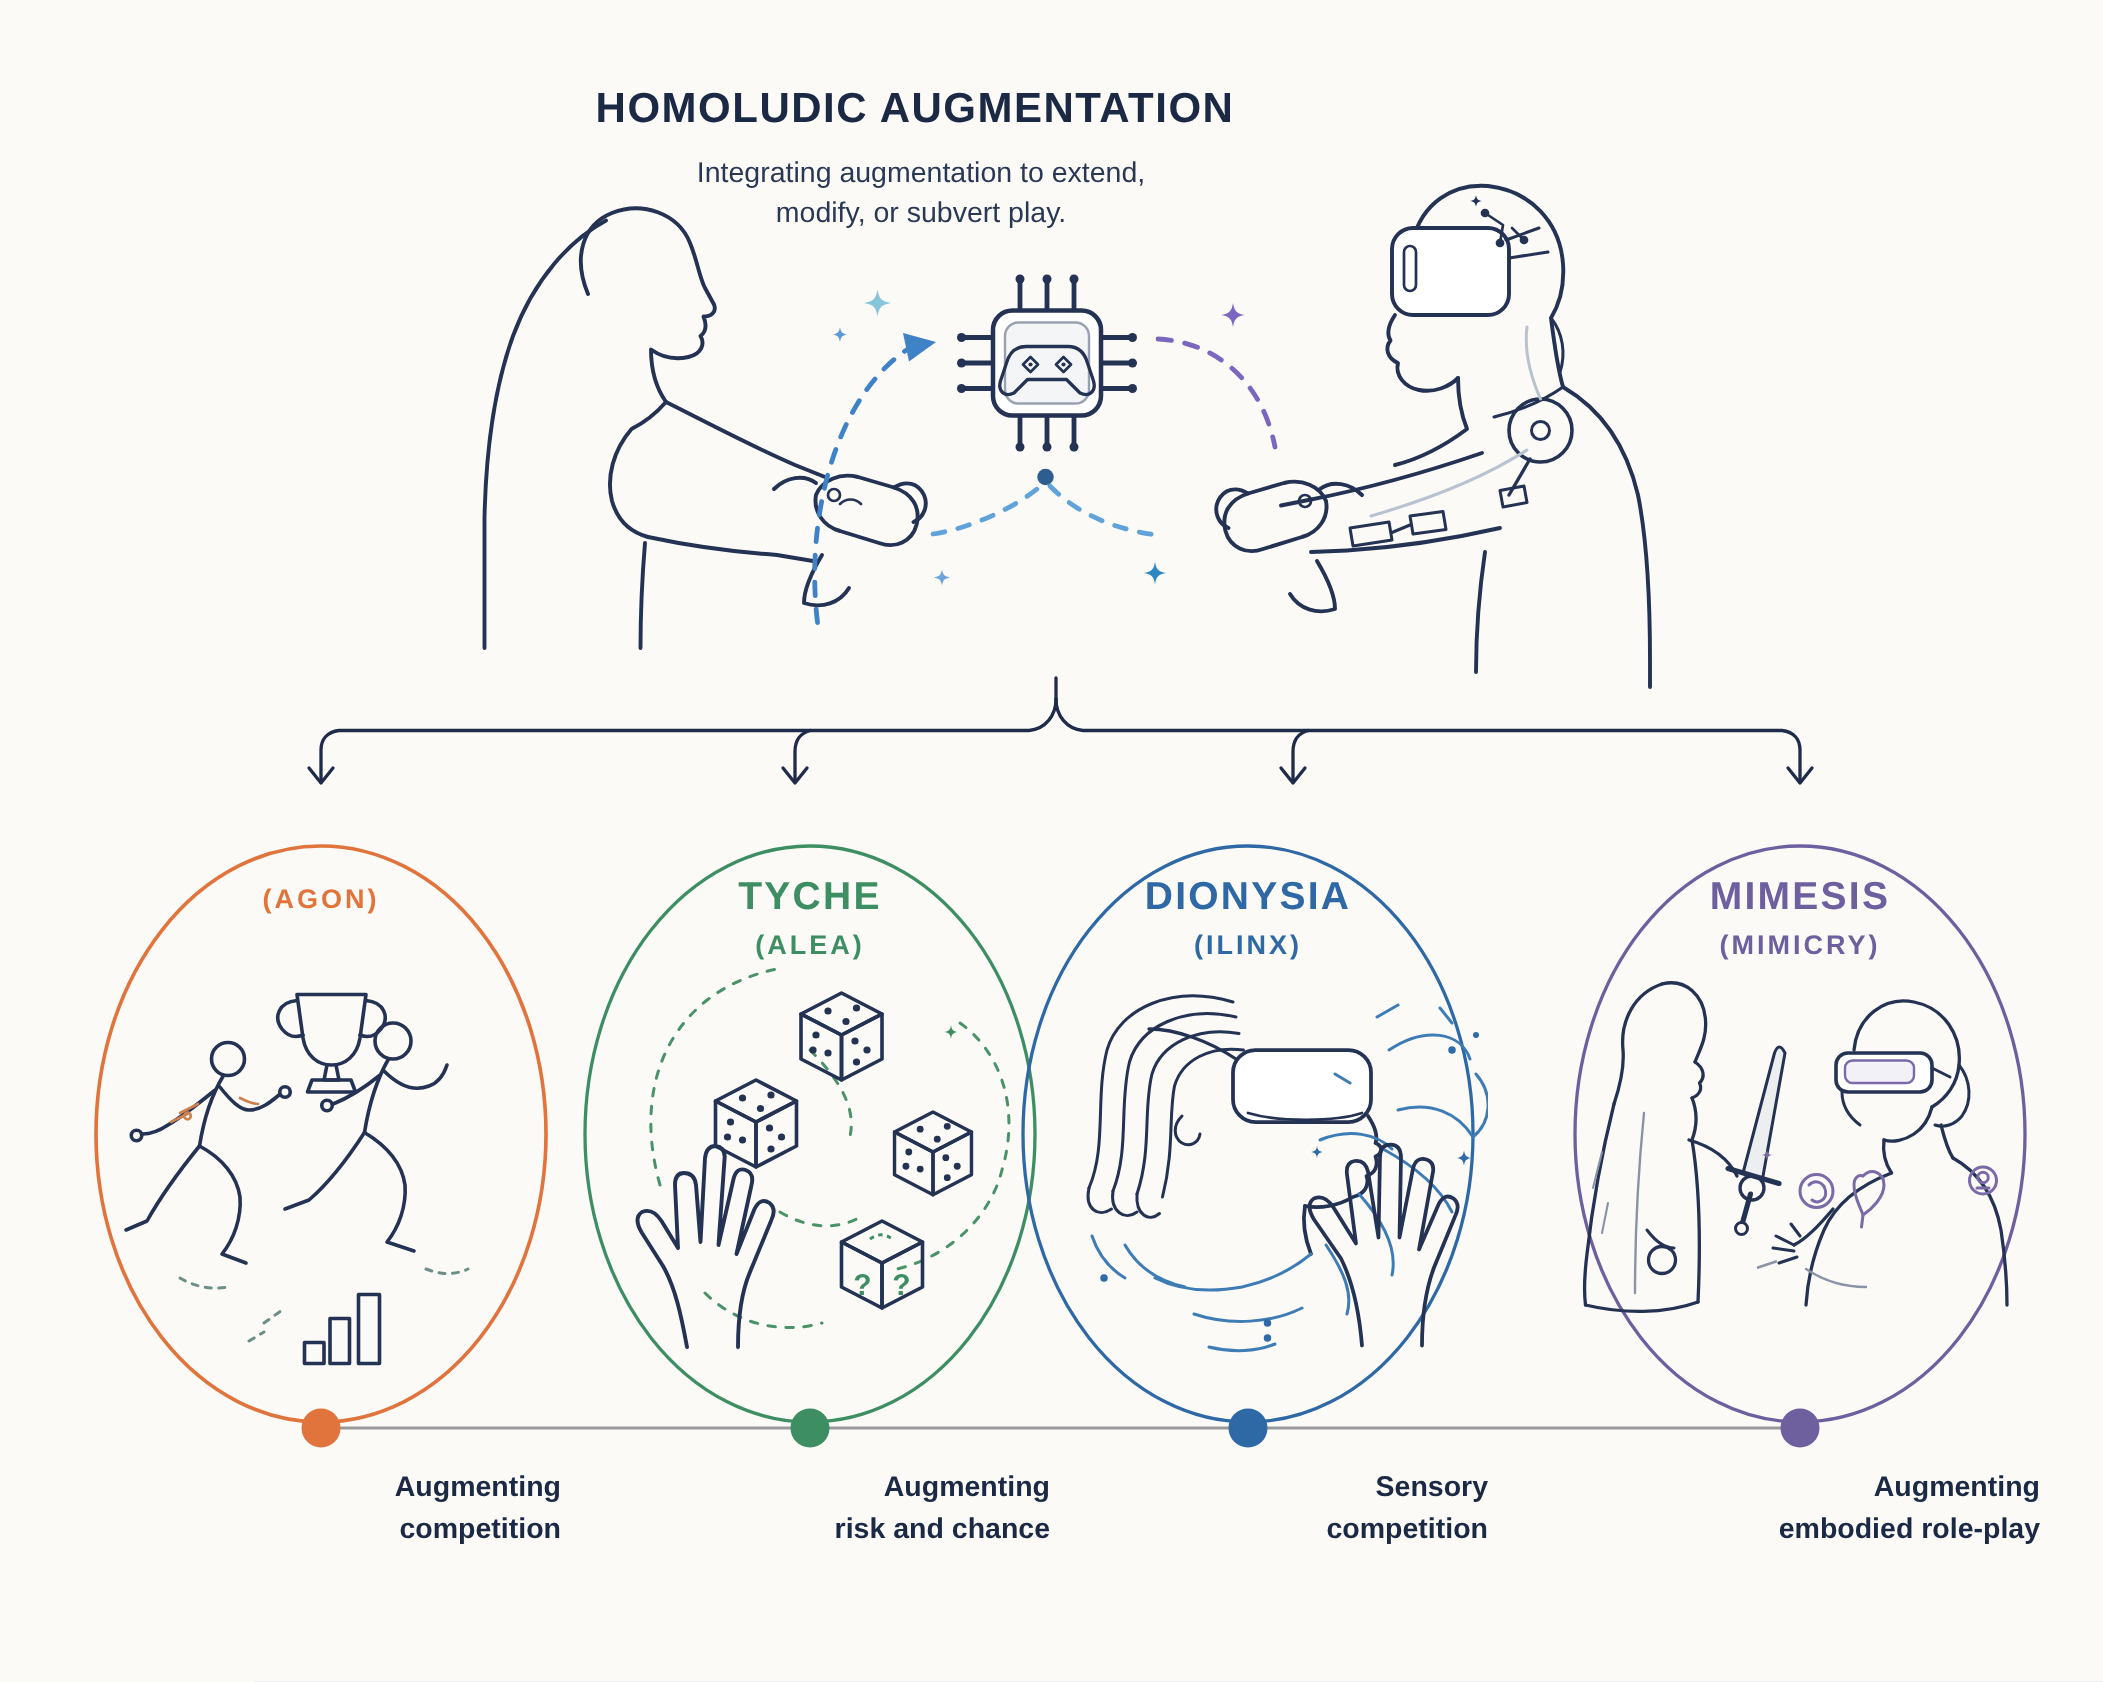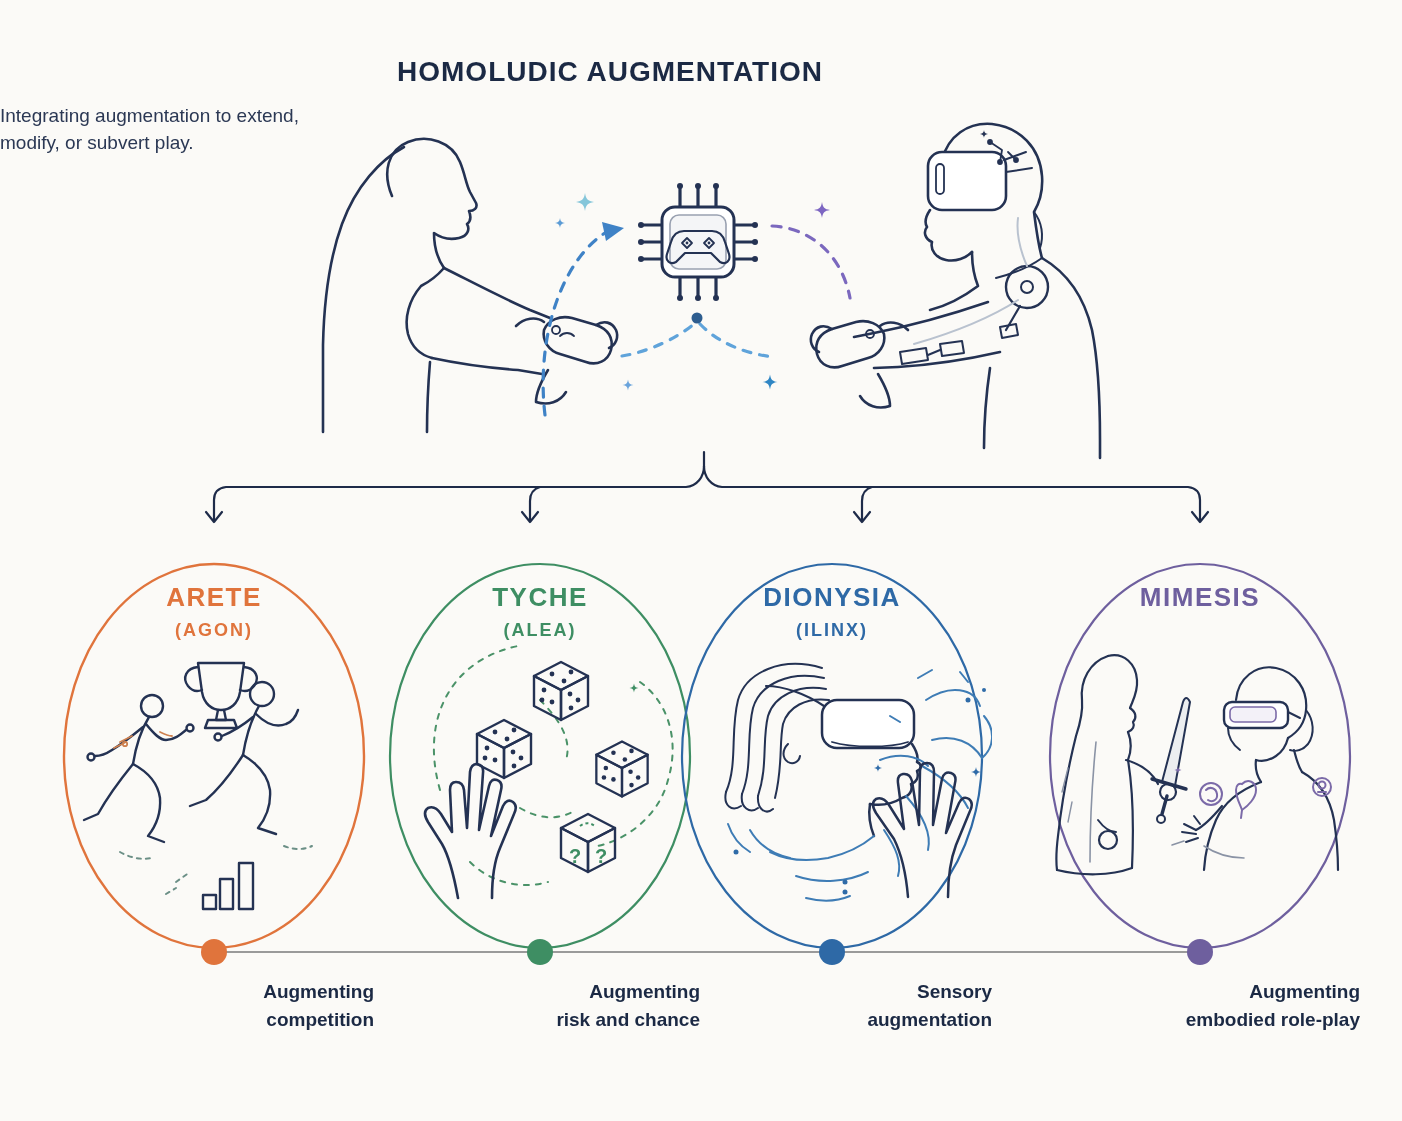--- a/index.html
+++ b/index.html
@@ -8,21 +8,21 @@
     background:#fbfaf7;
     font-family:"Liberation Sans","DejaVu Sans",sans-serif;
     color:#1c2a47;
   }
   .abs{position:absolute;}
   .page-title{
     top:56px; left:0; width:1220px; text-align:center;
     font-size:28px; font-weight:700; letter-spacing:1px; color:#1b2944;
   }
   .page-subtitle{
-    top:102px; left:0; width:1228px; 
+    top:102px; left:0; width:1228px; text-align:center;
     font-size:19px; line-height:27px; color:#2b3854; white-space:pre-line;
   }
   svg{display:block;}
   .cat-box{position:absolute; top:560px; width:320px; height:470px;}
   .cat-head{position:absolute; top:22px; left:0; width:320px; text-align:center;}
   .cat-name{font-size:26px; font-weight:700; letter-spacing:1.5px;}
   .cat-sub{margin-top:7px; font-size:18px; font-weight:700; letter-spacing:2px;}
   .cat-caption{
     position:absolute; top:418px; left:0; width:320px; text-align:right;
     font-size:19px; font-weight:700; line-height:28px; color:#1b2944; white-space:pre-line;
@@ -218,21 +218,20 @@
           <rect x="239" y="863" width="14" height="46"></rect>
         </g>
         <g stroke="#6B8F86" stroke-width="2" stroke-dasharray="4 5">
           <path d="M176 882 L190 872 M166 894 L176 888"></path>
           <path d="M120 852 C130 858 142 860 152 858"></path>
           <path d="M284 846 C294 850 304 850 312 846"></path>
         </g>
       </g>
     </svg>
     <div class="cat-head">
-      <div class="cat-name" style="color: rgb(224, 116, 60);">ARETE</div>
       <div class="cat-sub" style="color: rgb(224, 116, 60);">(AGON)</div>
     </div>
     <div class="dot" style="background-color: rgb(224, 116, 60);"></div>
     <div class="cat-caption">Augmenting
 competition</div>
   </div>
 
   <div class="cat-box" style="left:380px;">
     <svg class="cat-svg" width="320" height="400" viewBox="380 560 320 400">
       <defs>
@@ -336,21 +335,21 @@
       </g>
 
       <path fill="none" stroke="#243253" stroke-width="2.5" stroke-linecap="round" stroke-linejoin="round" d="M948 897 C946 873 942 855 934 839 L916 813 Q910 803 916 799 Q923 796 929 805 L944 829 L938 783 Q937 775 943 774 Q950 773 952 781 L959 825 L960 771 Q960 763 967 763 Q974 763 974 772 L973 825 L982 779 Q984 771 991 773 Q997 775 995 783 L986 833 L999 803 Q1003 795 1009 799 Q1014 803 1010 811 L996 845 C990 861 988 879 988 897"></path>
     </svg>
     <div class="cat-head">
       <div class="cat-name" style="color: rgb(46, 105, 166);">DIONYSIA</div>
       <div class="cat-sub" style="color: rgb(46, 105, 166);">(ILINX)</div>
     </div>
     <div class="dot" style="background-color: rgb(46, 105, 166);"></div>
     <div class="cat-caption">Sensory
-augmentation</div>
+competition</div>
   </div>
 
   <div class="cat-box" style="left:1040px;">
     <svg class="cat-svg" width="320" height="400" viewBox="1040 560 320 400">
       <ellipse cx="1200" cy="756" rx="150" ry="192" fill="none" stroke-width="2.2" stroke="#6E5F9E"></ellipse>
 
       <g fill="none" stroke="#243253" stroke-width="2.2" stroke-linecap="round" stroke-linejoin="round">
         <path d="M1108 656 C1090 662 1080 680 1082 700 C1083 712 1080 724 1076 736"></path>
         <path d="M1108 656 C1124 652 1136 664 1137 680 C1138 692 1133 700 1130 708"></path>
         <path d="M1130 708 C1136 712 1137 718 1133 722 C1135 726 1133 730 1128 732"></path>
@@ -395,19 +394,20 @@
         <path d="M1242 810 L1241 818"></path>
         <circle cx="1322" cy="787" r="9"></circle>
         <circle cx="1322" cy="785" r="3.5"></circle>
         <path d="M1318 792 L1326 792"></path>
       </g>
       <use href="#spark" transform="translate(1178,770) scale(0.35)" fill="#7B6AA8" stroke="none"></use>
       <path d="M1172 845 L1184 841" stroke="#8A93A5" stroke-width="1.6" fill="none" stroke-linecap="round"></path>
     </svg>
     <div class="cat-head">
       <div class="cat-name" style="color: rgb(110, 95, 158);">MIMESIS</div>
+      <div class="cat-sub" style="color: rgb(110, 95, 158);">(MIMICRY)</div>
     </div>
     <div class="dot" style="background-color: rgb(110, 95, 158);"></div>
     <div class="cat-caption">Augmenting
 embodied role-play</div>
   </div>
 
 </div>
 
 </body></html>

